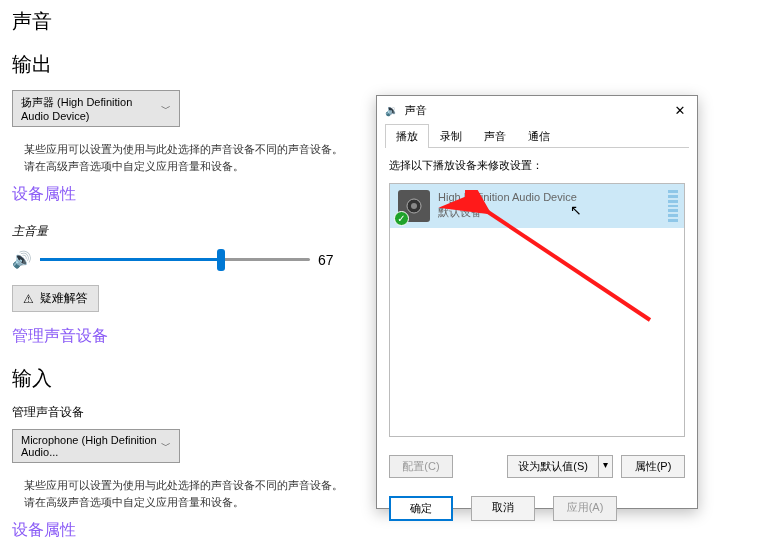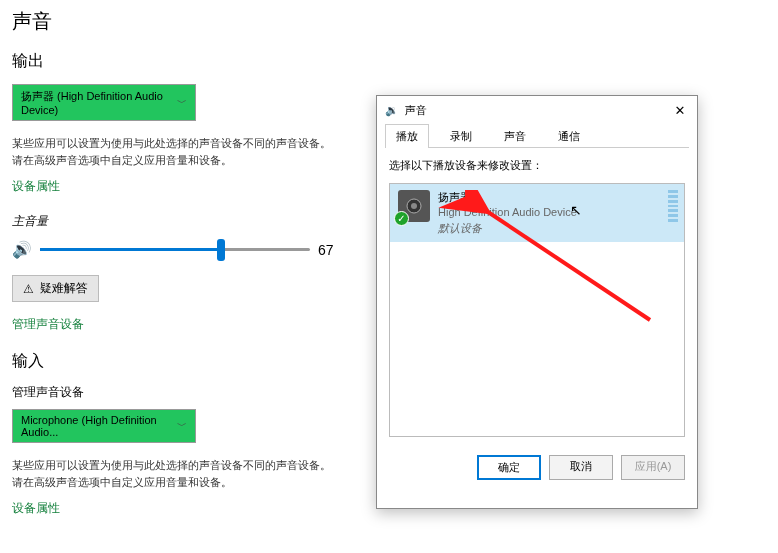--- a/index.html
+++ b/index.html
@@ -17,50 +17,50 @@
   .settings-page {
     padding: 8px 12px;
     width: 360px;
   }
   .page-title {
     font-size: 20px;
     font-weight: 400;
     margin: 0 0 16px 0;
   }
   .section-title {
-    font-size: 16px;
+    font-size: 20px;
     font-weight: 400;
     margin: 0 0 12px 0;
   }
   .label-small {
     font-size: 12px;
     margin: 0 0 8px 0;
   }
   .select-box {
     display: inline-flex;
     align-items: center;
     justify-content: space-between;
     border: 1px solid #999;
-    background: #22c55e;
+    background: #e5e5e5;
     padding: 4px 8px;
-    width: 184px;
+    width: 168px;
     font-size: 11px;
     cursor: pointer;
   }
   .select-box .chev { font-size: 10px; color: #444; }
   .desc {
     font-size: 11px;
     color: #333;
-    margin: 14px 0 10px 0;
+    margin: 14px 0 10px 12px;
     max-width: 320px;
     line-height: 1.5;
   }
   .link {
-    color: #15803d;
-    font-size: 12px;
+    color: #8b5cf6;
+    font-size: 16px;
     cursor: pointer;
     display: inline-block;
     margin-bottom: 18px;
   }
   .vol-label { font-size: 12px; margin: 0 0 10px 0; font-style: italic; }
   .vol-row {
     display: flex;
     align-items: center;
     gap: 8px;
     margin-bottom: 16px;
@@ -124,21 +124,21 @@
   }
   .dialog-titlebar .left { display: flex; align-items: center; gap: 6px; }
   .dialog-close {
     width: 18px; height: 18px;
     display: flex; align-items: center; justify-content: center;
     cursor: pointer;
     font-size: 13px;
   }
   .tabs {
     display: flex;
-    gap: 10px;
+    gap: 0;
     padding: 3px 8px 0 8px;
     font-size: 11px;
     position: relative;
   }
   .tabs::after {
     content: '';
     position: absolute;
     left: 8px; right: 8px; bottom: 0;
     height: 1px;
     background: #ccc;
@@ -197,21 +197,21 @@
     border-radius: 50%;
     background: #1fa32b;
     border: 1px solid #fff;
     color: #fff;
     font-size: 10px;
     display:flex; align-items:center; justify-content:center;
   }
   .device-text { font-size: 11px; line-height: 1.4; }
   .device-name { color: #000; }
   .device-sub { color: #666; }
-  .device-default { color: #666; font-style: italic; }
+  .device-default { color: #666; }
   .level-bars {
     position: absolute;
     right: 6px; top: 6px;
     width: 10px; height: 32px;
     display: flex; flex-direction: column; gap: 2px;
   }
   .level-bars span {
     flex:1; background: #8fc7e8;
   }
   .cursor-annot {
@@ -219,21 +219,21 @@
     left: 570px;
     top: 202px;
     font-size: 14px;
     color: #000;
     pointer-events: none;
   }
   .dialog-row-btns {
     padding: 8px 12px;
   }
   .row1 { display:flex; justify-content:space-between; align-items:center; margin-bottom:18px; }
-  .row2 { display:flex; justify-content:flex-end; gap:8px; }
+  .row2 { display:flex; gap:18px; }
   .btn, .btn-drop {
     border: 1px solid #aaa;
     background: #f3f3f3;
     padding: 3px 10px;
     font-size: 11px;
     cursor: pointer;
     min-width: 64px;
     text-align: center;
   }
   .btn.primary { border: 2px solid #0078d4; background:#fff; }
@@ -327,37 +327,46 @@
         <div class="device-icon-wrap">
           <div class="device-icon">
             <svg width="20" height="20" viewBox="0 0 20 20">
                 <circle cx="10" cy="10" r="7" fill="#333" stroke="#aaa"></circle>
                 <circle cx="10" cy="10" r="3" fill="#888"></circle>
               </svg>
           </div>
           <div class="check-badge">✓</div>
         </div>
         <div class="device-text">
-          <div class="device-name">扬声器</div>
           <div class="device-sub">High Definition Audio Device</div>
           <div class="device-default">默认设备</div>
         </div>
         <div class="level-bars">
           <span></span>
             <span></span>
             <span></span>
             <span></span>
             <span></span>
             <span></span>
             <span></span>
         </div>
       </div>
     </div>
   </div>
   <div class="dialog-row-btns">
+    <div class="row1">
+      <div class="btn disabled">配置(C)</div>
+      <div class="right-group">
+        <div class="btn-drop-wrap">
+          <div class="btn">设为默认值(S)</div>
+          <div class="btn-drop-arrow">▾</div>
+        </div>
+        <div class="btn">属性(P)</div>
+      </div>
+    </div>
     <div class="row2">
       <div class="btn primary">确定</div>
       <div class="btn">取消</div>
       <div class="btn disabled">应用(A)</div>
     </div>
   </div>
 </div>
 
 <svg class="annot-arrow" viewBox="0 0 240 140">
   <defs>

